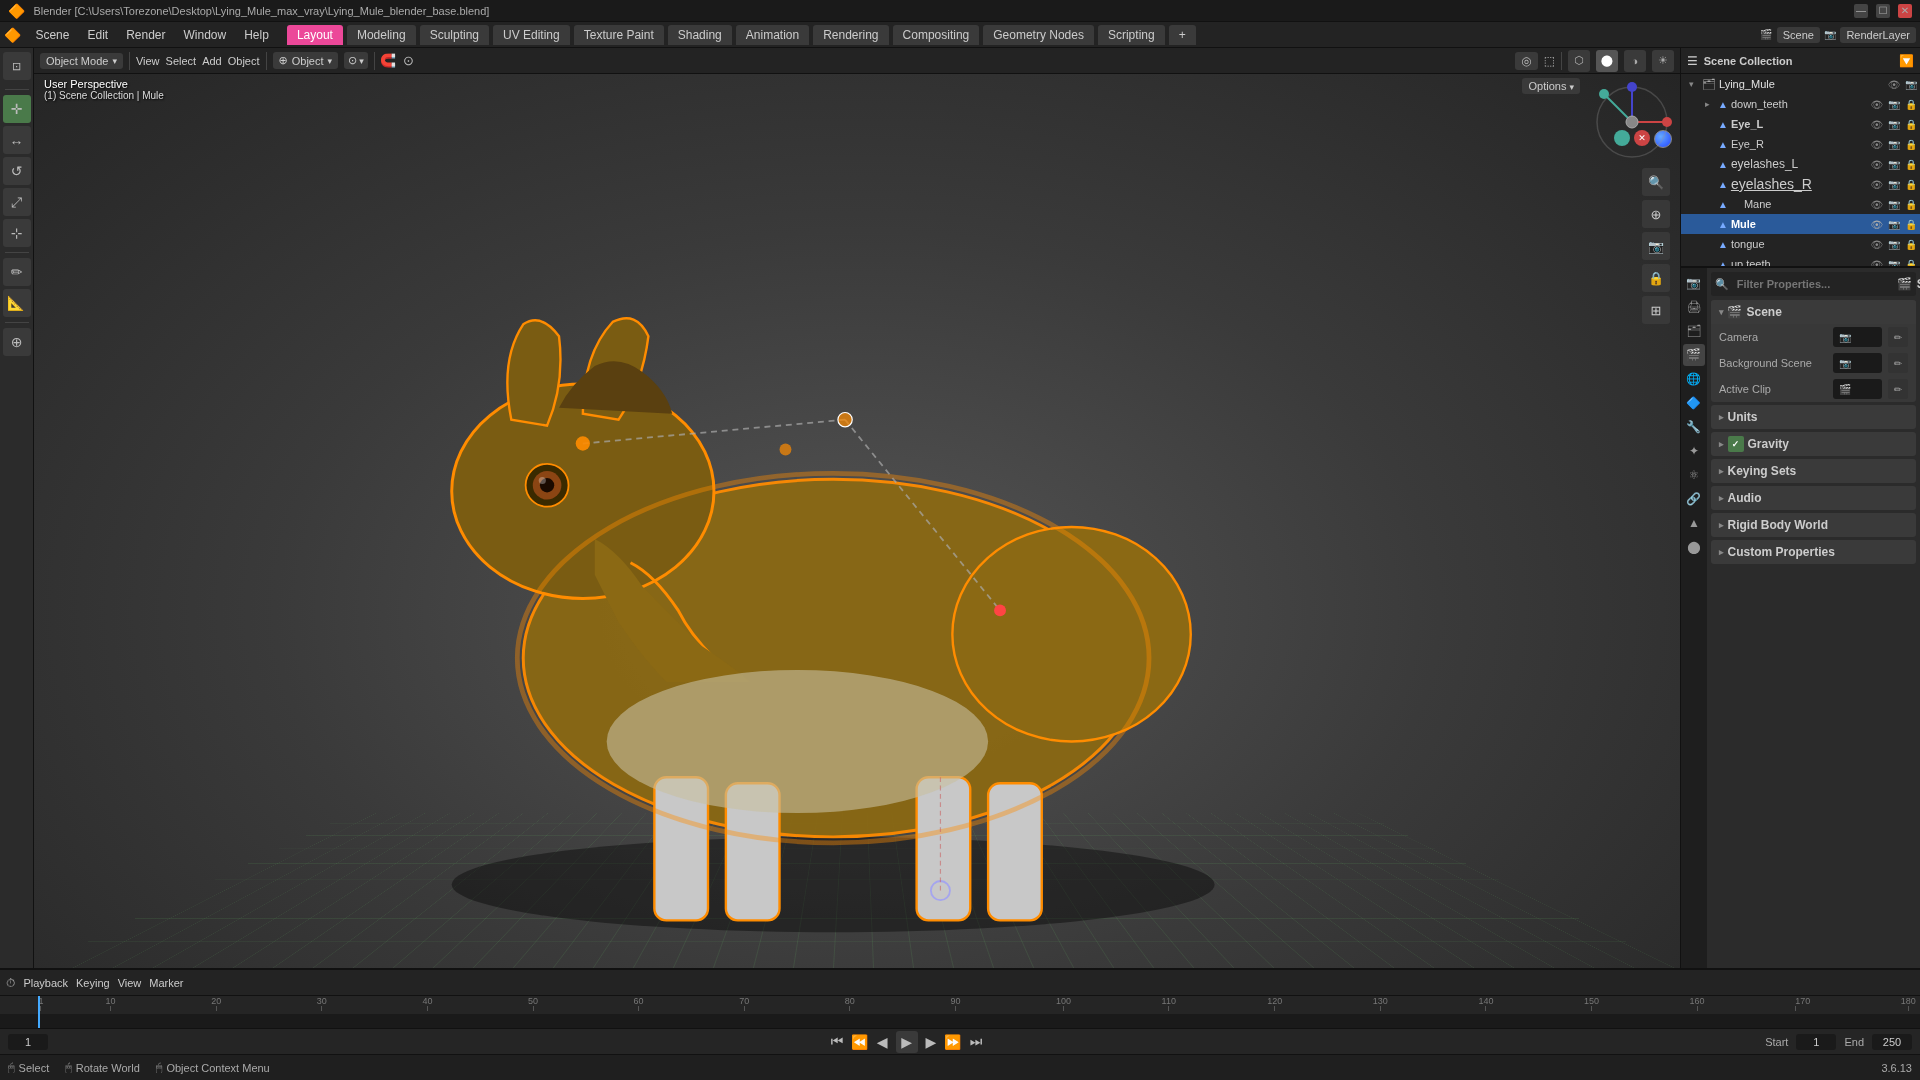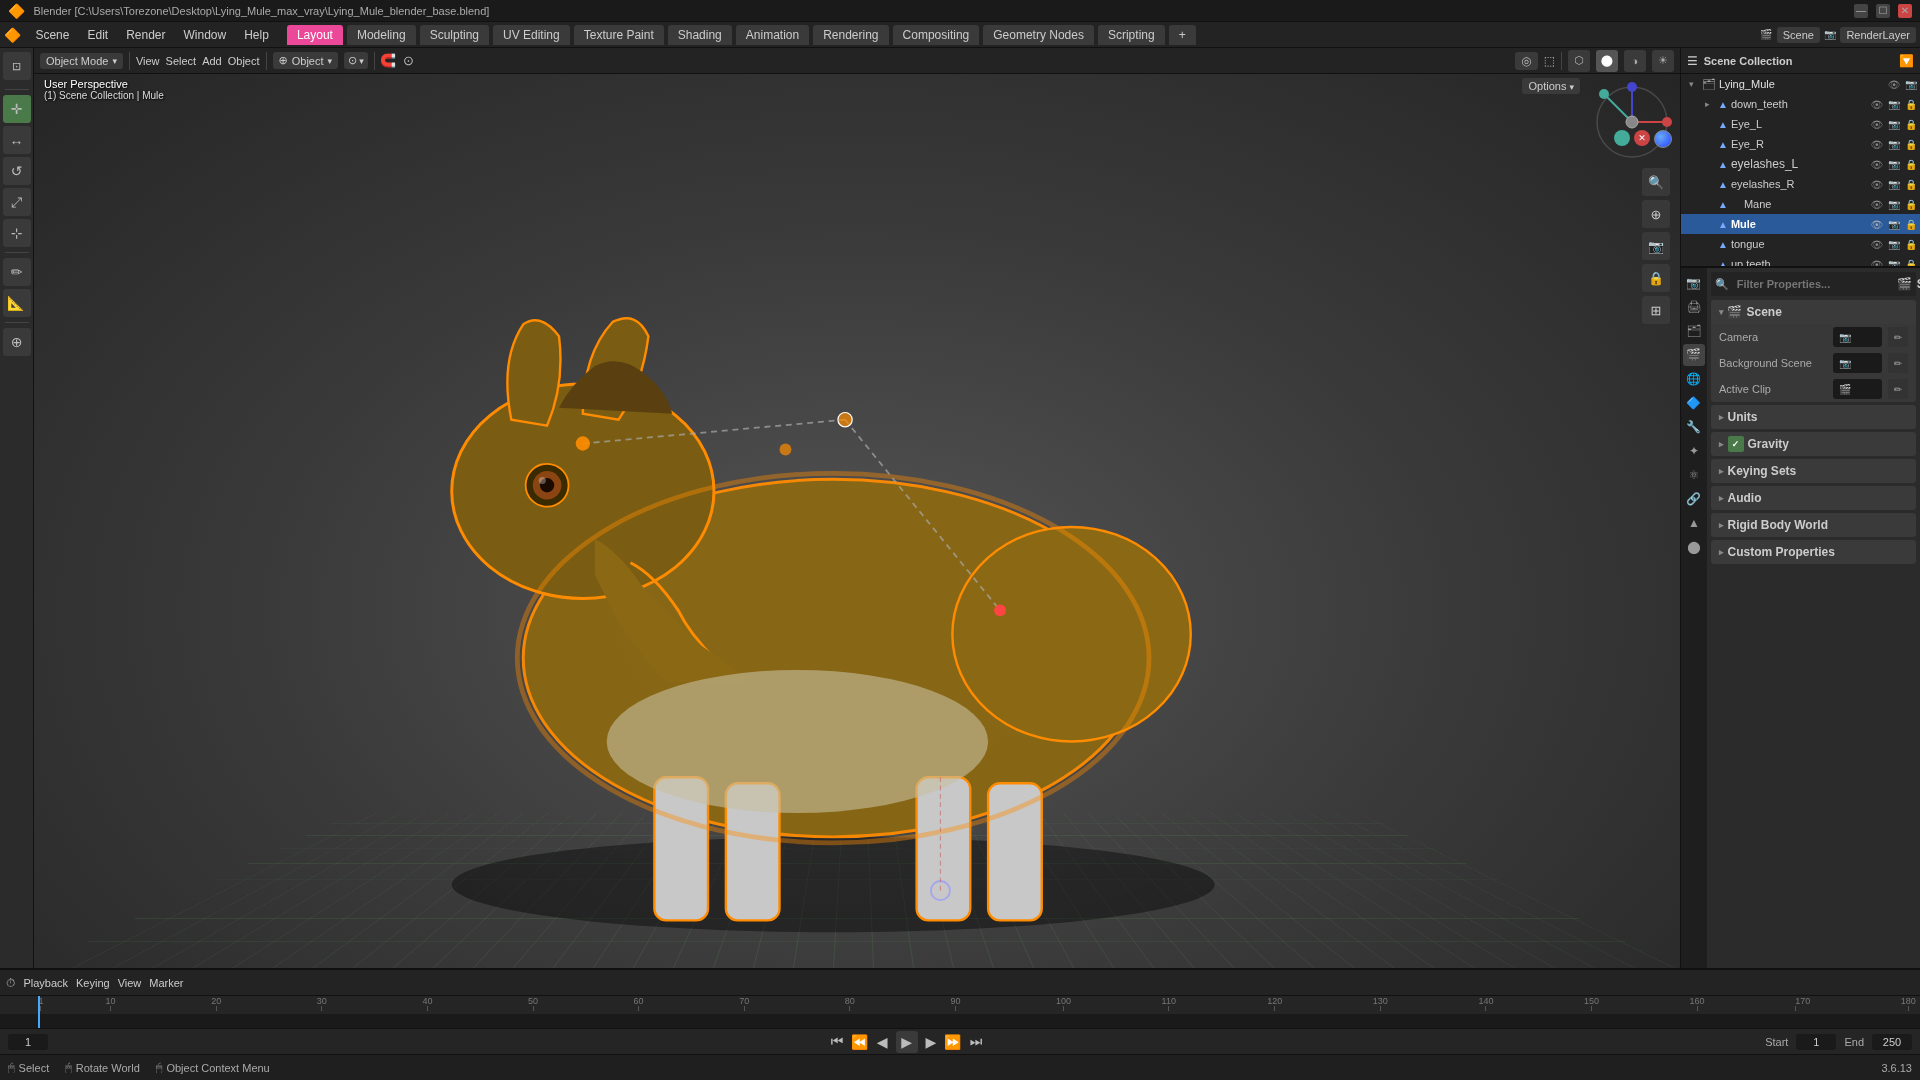--- a/index.html
+++ b/index.html
@@ -561,21 +561,21 @@
           <span style="font-size:9px; color:#888; width:10px;">▸</span>
           <span style="font-size:10px; color:#7af;">▲</span>
           <span style="flex:1; font-size:11px;">down_teeth</span>
           <span style="font-size:10px; color:#888; margin-right:2px;">👁</span>
           <span style="font-size:10px; color:#888; margin-right:2px;">📷</span>
           <span style="font-size:10px; color:#888; margin-right:2px;">🔒</span>
         </div>
         <div class="outliner-item outliner-indent-2" style="display:flex; align-items:center; height:20px; padding-left:24px; gap:3px; cursor:pointer; font-size:11px; color:#ccc;">
           <span style="width:10px;"></span>
           <span style="font-size:10px; color:#7af;">▲</span>
-          <span style="flex:1; font-size:11px;">Eye_L</span>
+          <span style="flex:1; font-size:11px;font-weight:bold;">Eye_L</span>
           <span style="font-size:10px; color:#888; margin-right:2px;">👁</span>
           <span style="font-size:10px; color:#888; margin-right:2px;">📷</span>
           <span style="font-size:10px; color:#888; margin-right:2px;">🔒</span>
         </div>
         <div class="outliner-item outliner-indent-2" style="display:flex; align-items:center; height:20px; padding-left:24px; gap:3px; cursor:pointer; font-size:11px; color:#ccc;">
           <span style="width:10px;"></span>
           <span style="font-size:10px; color:#7af;">▲</span>
           <span style="flex:1; font-size:11px;">Eye_R</span>
           <span style="font-size:10px; color:#888; margin-right:2px;">👁</span>
           <span style="font-size:10px; color:#888; margin-right:2px;">📷</span>
@@ -585,21 +585,21 @@
           <span style="width:10px;"></span>
           <span style="font-size:10px; color:#7af;">▲</span>
           <span style="flex:1; font-size:12px;">eyelashes_L</span>
           <span style="font-size:10px; color:#888; margin-right:2px;">👁</span>
           <span style="font-size:10px; color:#888; margin-right:2px;">📷</span>
           <span style="font-size:10px; color:#888; margin-right:2px;">🔒</span>
         </div>
         <div class="outliner-item outliner-indent-2" style="display:flex; align-items:center; height:20px; padding-left:24px; gap:3px; cursor:pointer; font-size:11px; color:#ccc;">
           <span style="width:10px;"></span>
           <span style="font-size:10px; color:#7af;">▲</span>
-          <span style="flex:1; font-size:11px;">eyelashes_R</span>
+          <span style="flex:1; font-size:14px;text-decoration:underline;">eyelashes_R</span>
           <span style="font-size:10px; color:#888; margin-right:2px;">👁</span>
           <span style="font-size:10px; color:#888; margin-right:2px;">📷</span>
           <span style="font-size:10px; color:#888; margin-right:2px;">🔒</span>
         </div>
         <div class="outliner-item outliner-indent-2" style="display:flex; align-items:center; height:20px; padding-left:24px; gap:3px; cursor:pointer; font-size:11px; color:#ccc;">
           <span style="width:10px;"></span>
           <span style="font-size:10px; color:#7af;">▲</span>
           <span style="flex:1; font-size:11px;padding-left:13px;">Mane</span>
           <span style="font-size:10px; color:#888; margin-right:2px;">👁</span>
           <span style="font-size:10px; color:#888; margin-right:2px;">📷</span>

